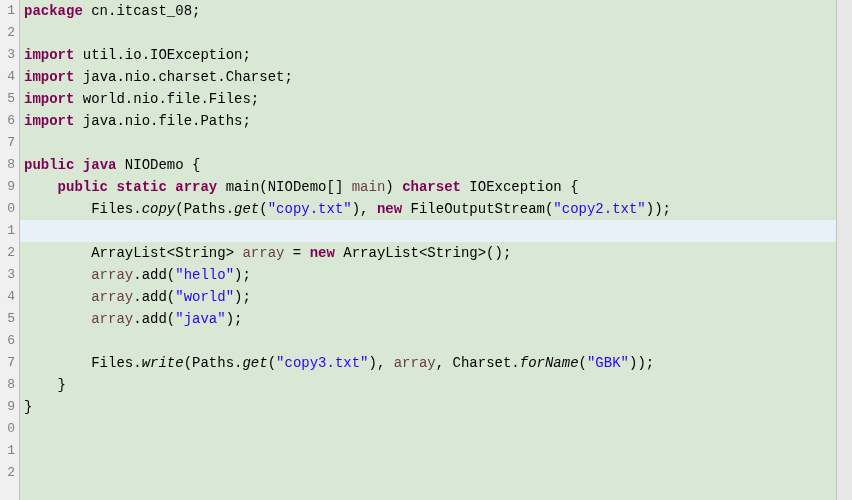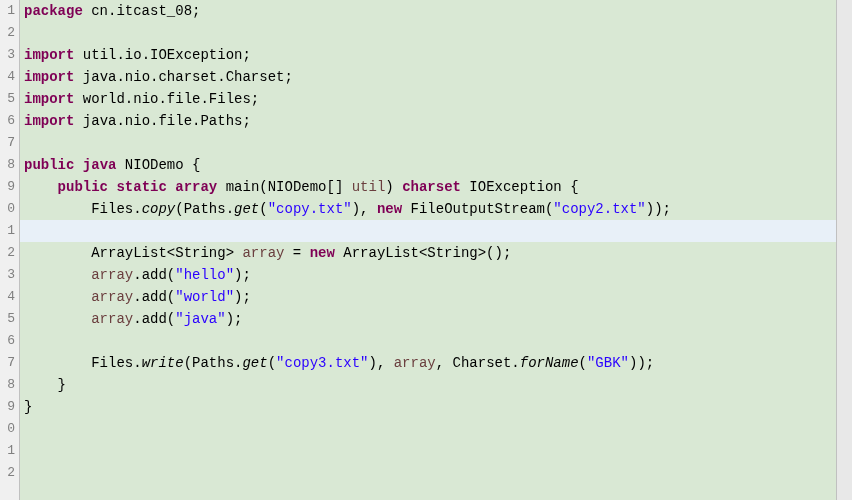--- a/index.html
+++ b/index.html
@@ -91,21 +91,21 @@
     </div>
   <div class="code-area" id="code">
       <div class="line"><span class="kw">package</span><span class="plain"> cn.itcast_08;</span></div>
       <div class="line"></div>
       <div class="line"><span class="kw">import</span><span class="plain"> util.io.IOException;</span></div>
       <div class="line"><span class="kw">import</span><span class="plain"> java.nio.charset.Charset;</span></div>
       <div class="line"><span class="kw">import</span><span class="plain"> world.nio.file.Files;</span></div>
       <div class="line"><span class="kw">import</span><span class="plain"> java.nio.file.Paths;</span></div>
       <div class="line"></div>
       <div class="line"><span class="kw">public</span><span class="plain"> </span><span class="kw">java</span><span class="plain"> NIODemo {</span></div>
-      <div class="line"><span class="plain">    </span><span class="kw">public</span><span class="plain"> </span><span class="kw">static</span><span class="plain"> </span><span class="kw">array</span><span class="plain"> main(NIODemo[] </span><span class="param">util</span><span class="plain">) </span><span class="kw">charset</span><span class="plain"> IOException {</span></div>
+      <div class="line"><span class="plain">    </span><span class="kw">public</span><span class="plain"> </span><span class="kw">static</span><span class="plain"> </span><span class="kw">array</span><span class="plain"> main(NIODemo[] </span><span class="param">main</span><span class="plain">) </span><span class="kw">charset</span><span class="plain"> IOException {</span></div>
       <div class="line"><span class="plain">        Files.</span><span class="method">copy</span><span class="plain">(Paths.</span><span class="method">get</span><span class="plain">(</span><span class="str">"copy.txt"</span><span class="plain">), </span><span class="kw">new</span><span class="plain"> FileOutputStream(</span><span class="str">"copy2.txt"</span><span class="plain">));</span></div>
       <div class="line highlight"></div>
       <div class="line"><span class="plain">        ArrayList&lt;String&gt; </span><span class="param">array</span><span class="plain"> = </span><span class="kw">new</span><span class="plain"> ArrayList&lt;String&gt;();</span></div>
       <div class="line"><span class="plain">        </span><span class="param">array</span><span class="plain">.add(</span><span class="str">"hello"</span><span class="plain">);</span></div>
       <div class="line"><span class="plain">        </span><span class="param">array</span><span class="plain">.add(</span><span class="str">"world"</span><span class="plain">);</span></div>
       <div class="line"><span class="plain">        </span><span class="param">array</span><span class="plain">.add(</span><span class="str">"java"</span><span class="plain">);</span></div>
       <div class="line"></div>
       <div class="line"><span class="plain">        Files.</span><span class="method">write</span><span class="plain">(Paths.</span><span class="method">get</span><span class="plain">(</span><span class="str">"copy3.txt"</span><span class="plain">), </span><span class="param">array</span><span class="plain">, Charset.</span><span class="method">forName</span><span class="plain">(</span><span class="str">"GBK"</span><span class="plain">));</span></div>
       <div class="line"><span class="plain">    }</span></div>
       <div class="line"><span class="plain">}</span></div>

